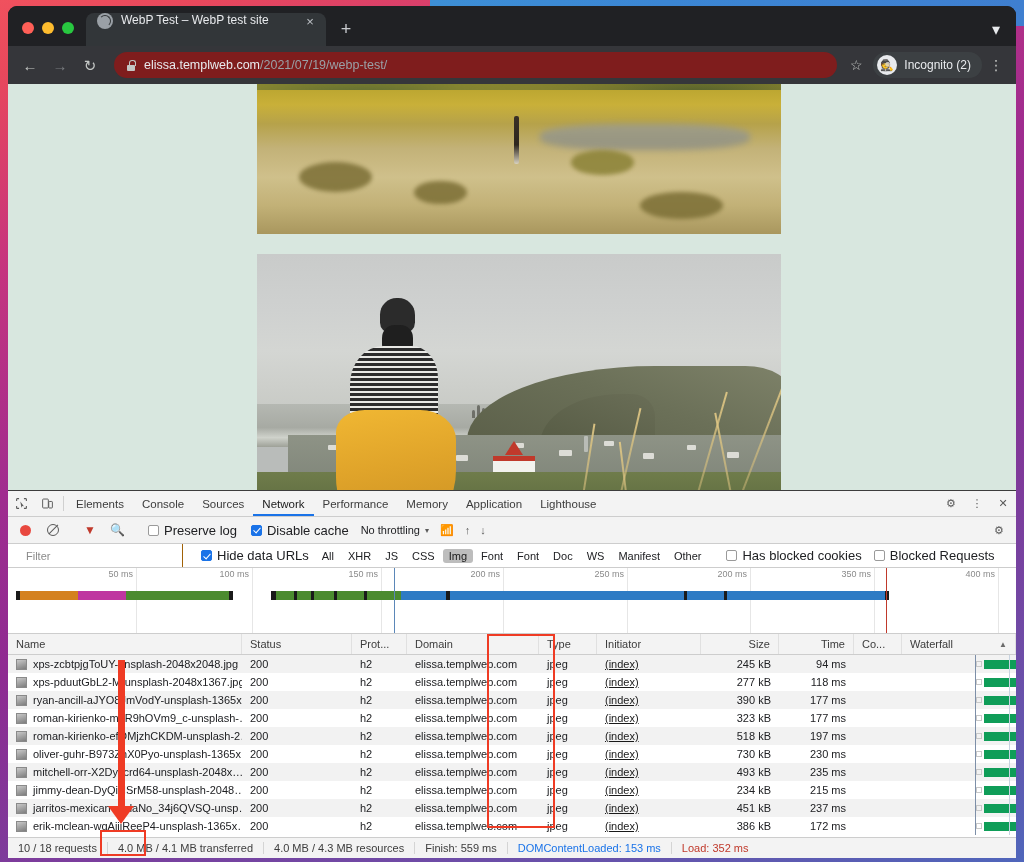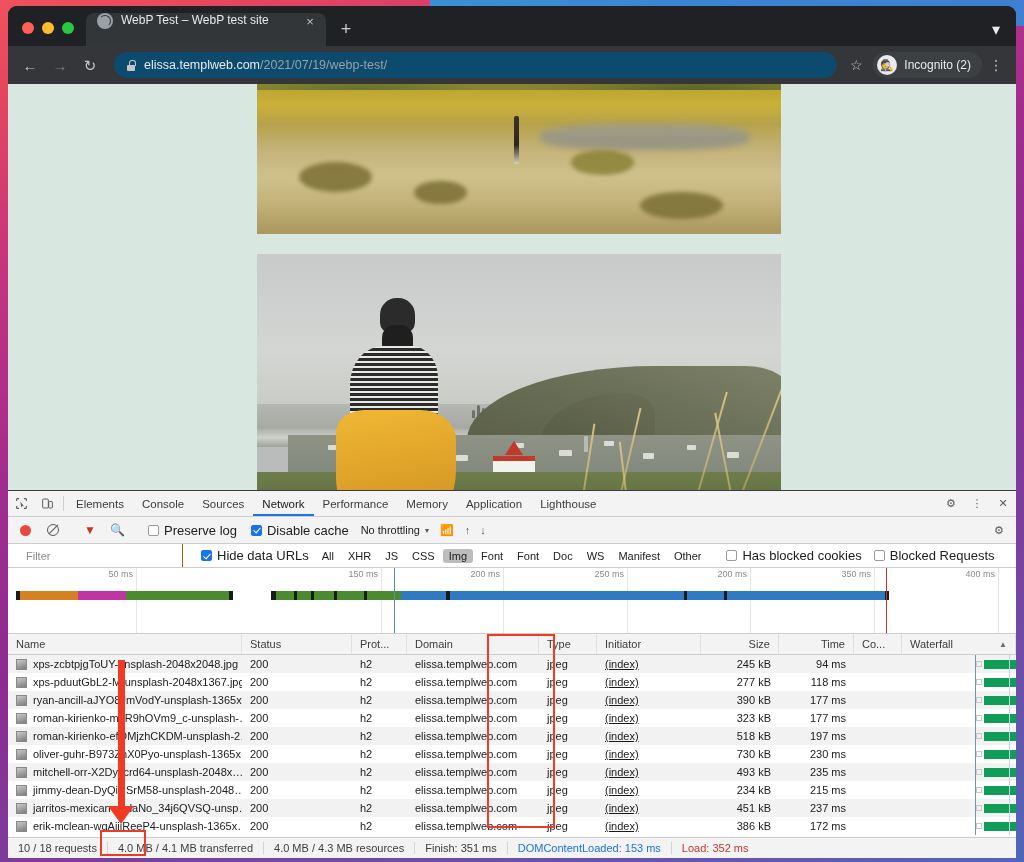--- a/index.html
+++ b/index.html
@@ -89,21 +89,21 @@
     padding: 0 8px; gap: 2px; flex-shrink: 0;
   }
   .navbtn {
     width: 28px; height: 28px; border-radius: 50%;
     display: flex; align-items: center; justify-content: center;
     color: #c4c7c5; font-size: 15px; line-height: 1;
   }
   .navbtn.disabled { color: #7a7d80; }
   .omnibox {
     flex: 1; height: 26px; margin: 0 6px 0 8px;
-    background: #0c4a6e; border-radius: 13px;
+    background: #7f1d1d; border-radius: 13px;
     display: flex; align-items: center; padding: 0 10px 0 12px;
     gap: 8px;
   }
   .lock { width: 10px; height: 12px; position: relative; flex-shrink: 0; }
   .lock::before {
     content: ""; position: absolute; left: 1px; bottom: 0; width: 8px; height: 6px;
     background: #c4c7c5; border-radius: 1px;
   }
   .lock::after {
     content: ""; position: absolute; left: 2.5px; bottom: 5px; width: 5px; height: 5px;
@@ -590,20 +590,23 @@
             <span class="cbox"></span>
             <span>Blocked Requests</span>
           </div>
         </div>
       </div>
 
       <div class="dt-overview">
         <div class="ov-ticks">
           <div class="ov-tick" style="left:0;width:129px">
               <span>50 ms</span>
+            </div>
+          <div class="ov-tick" style="left:129px;width:116px">
+              <span>100 ms</span>
             </div>
           <div class="ov-tick" style="left:245px;width:129px">
               <span>150 ms</span>
             </div>
           <div class="ov-tick" style="left:374px;width:122px">
               <span>200 ms</span>
             </div>
           <div class="ov-tick" style="left:496px;width:124px">
               <span>250 ms</span>
             </div>
@@ -899,21 +902,21 @@
               </div>
             </div>
           </div>
 
       </div>
 
       <div class="dt-status">
         <div class="st">10 / 18 requests</div>
         <div class="st">4.0 MB / 4.1 MB transferred</div>
         <div class="st">4.0 MB / 4.3 MB resources</div>
-        <div class="st">Finish: 351 ms</div>
+        <div class="st">Finish: 559 ms</div>
         <div class="st blue">DOMContentLoaded: 153 ms</div>
         <div class="st red">Load: 352 ms</div>
       </div>
 
     </div>
   </div>
 
   <div class="ann ann-box" style="left:487px; top:634px; width:68px; height:194px;"></div>
 
   <div class="ann ann-box" style="left:100px; top:830px; width:46px; height:26px;"></div>

